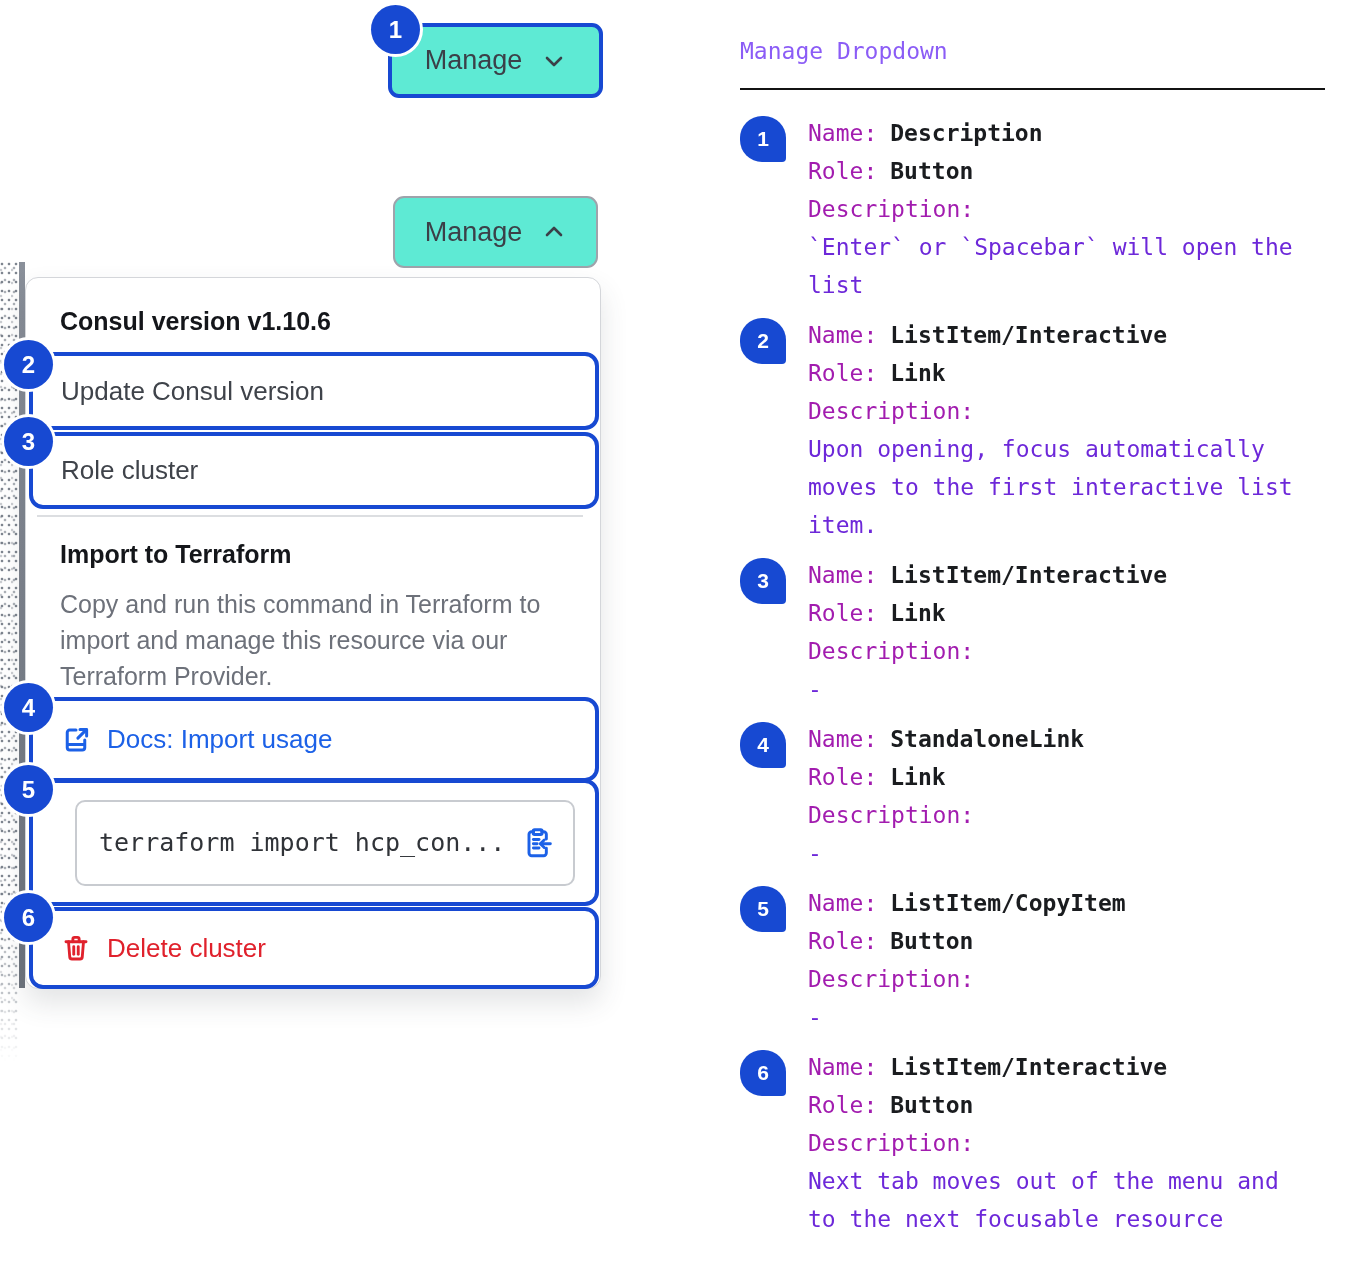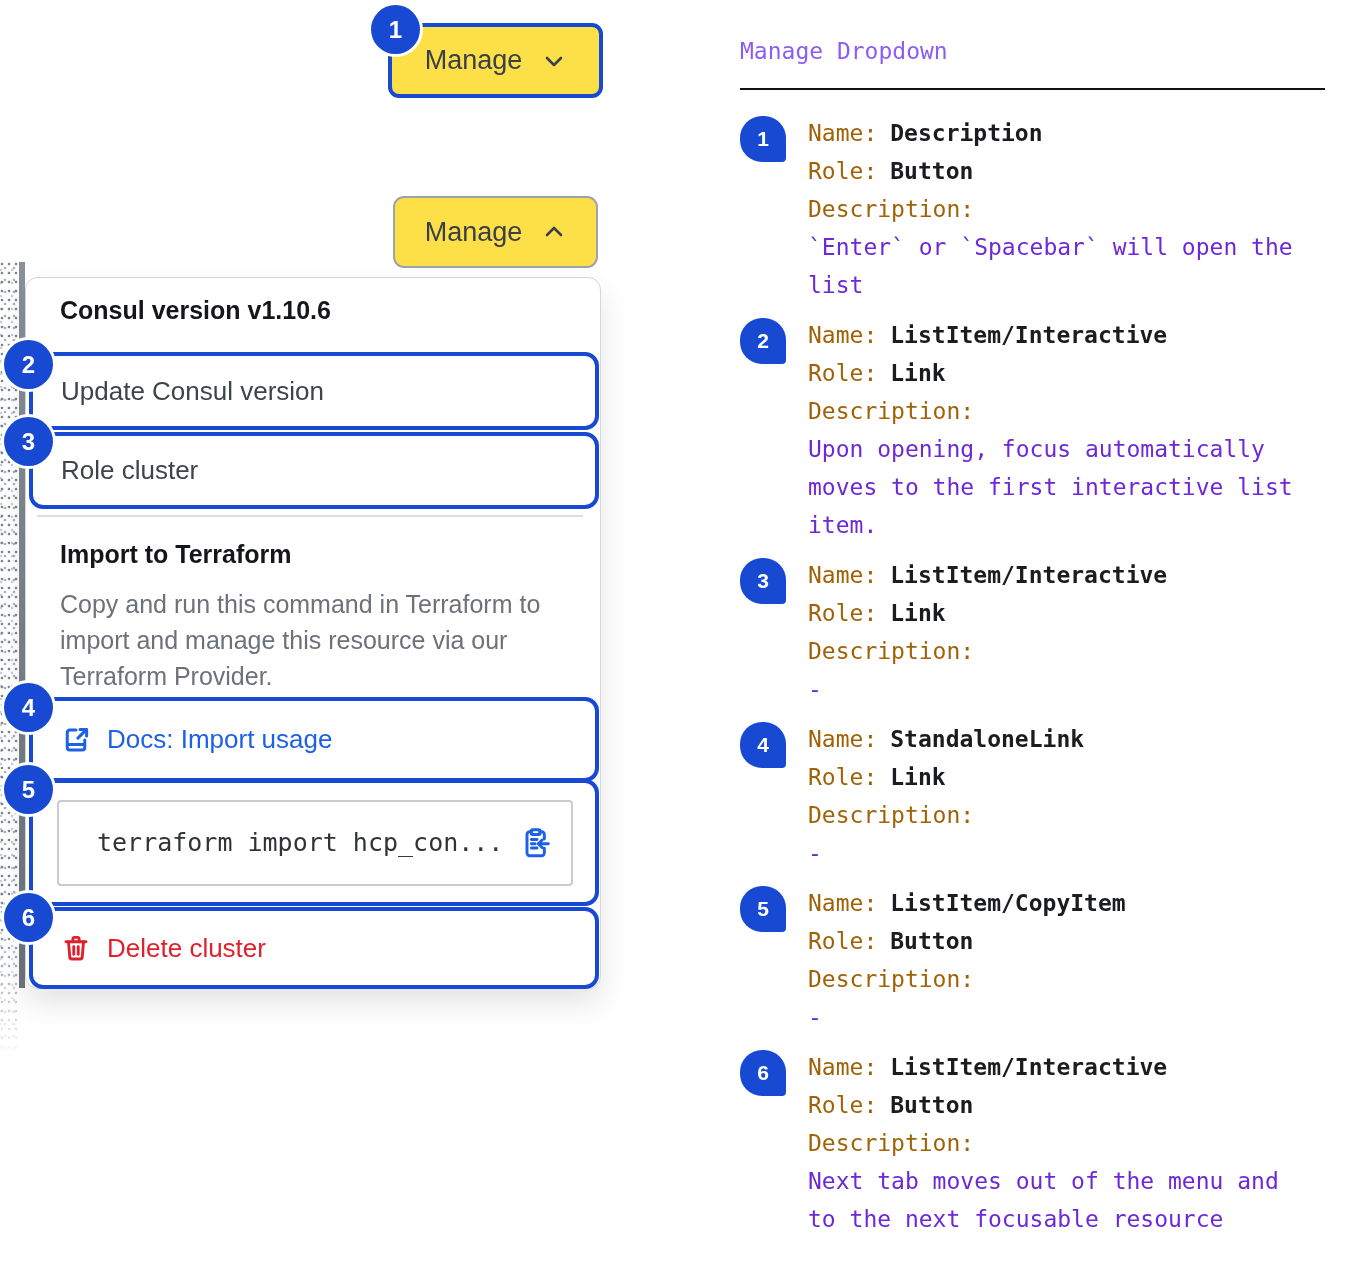--- a/index.html
+++ b/index.html
@@ -21,34 +21,34 @@
     mask-image:linear-gradient(to bottom,#000 82%,transparent 100%);
   }
   .edge-bar {
     position:absolute; left:19px; top:262px; width:6px; height:726px;
     background:linear-gradient(#8a909a,#6d737d);
   }
 
   
   .toggle-btn {
     position:absolute; display:flex; align-items:center; justify-content:center;
-    gap:20px; background:#fde047; border-radius:11px;
+    gap:20px; background:#5eead4; border-radius:11px;
     font-size:27px; color:#3b4048; cursor:pointer;
   }
   .toggle-btn.focused { left:388px; top:23px; width:215px; height:75px; border:4px solid var(--blue); }
   .toggle-btn.open    { left:393px; top:196px; width:205px; height:72px; border:2px solid #9ea3ab; }
   .chev { width:24px; height:24px; }
 
   
   .panel {
     position:absolute; left:25px; top:277px; width:576px; height:712px;
     background:#fff; border:1px solid #d4d6da; border-radius:13px;
     box-shadow:0 14px 28px rgba(60,64,70,.14);
   }
-  .version-header { position:absolute; left:60px; top:296px; font-size:25px; font-weight:bold; color:#14161a; }
+  .version-header { position:absolute; left:60px; top:307px; font-size:25px; font-weight:bold; color:#14161a; }
   .divider { position:absolute; left:37px; top:515px; width:546px; height:2px; background:#dcdee1; }
   .import-title { position:absolute; left:60px; top:540px; font-size:25px; font-weight:bold; color:#14161a; }
   .import-desc {
     position:absolute; left:60px; top:586px; width:505px;
     font-size:25px; line-height:36px; color:#6d717a;
   }
 
   
   .anno {
     position:absolute; left:29px; width:570px;
@@ -58,22 +58,22 @@
   .anno.b2 { top:352px; height:78px; }
   .anno.b3 { top:432px; height:77px; }
   .anno.b4 { top:697px; height:85px; }
   .anno.b5 { top:779px; height:127px; padding:0 24px; }
   .anno.b6 { top:907px; height:82px; }
   .item-label { font-size:26px; color:#3f434a; }
   .link-label { font-size:26px; color:var(--linkblue); font-weight:500; }
   .danger-label { font-size:26px; color:var(--red); font-weight:500; }
 
   .code-field {
-    flex:1; height:86px; border:2px solid #c8cbd0; border-radius:4px; background:#fff;
-    display:flex; align-items:center; gap:16px; padding:0 20px 0 38px;
+    flex:1; height:86px; border:2px solid #c8cbd0; border-radius:10px; background:#fff;
+    display:flex; align-items:center; gap:16px; padding:0 20px 0 22px;margin-left:18px;
   }
   .code-text {
     flex:1; font-family:"DejaVu Sans Mono", monospace; font-size:25px; color:#303338;
     white-space:nowrap; overflow:hidden;
   }
 
   
   .badge {
     position:absolute; width:49px; height:49px; border-radius:50%;
     background:var(--blue); color:#fff; font-size:24px; font-weight:bold;
@@ -96,21 +96,21 @@
   .legend-rule { border:none; border-top:2px solid #131313; margin:22px 0 24px 0; }
   .legend-item { display:flex; gap:22px; margin-bottom:12px; }
   .bubble {
     flex:0 0 auto; width:46px; height:46px; margin-top:2px;
     background:var(--blue); color:#fff;
     border-radius:22px 22px 4px 22px;
     display:flex; align-items:center; justify-content:center;
     font-size:21px; font-weight:bold; font-family:"Liberation Sans", sans-serif;
   }
   .legend-text { width:505px; font-size:23px; line-height:38px; }
-  .lbl { color:#a16207; }
+  .lbl { color:#a21caf; }
   .val { color:#1a1c1f; font-weight:bold; margin-left:13px; }
   .desc { color:#6d28d9; }
 
   .stage { --blue:#1749d2; --linkblue:#1c61e7; --red:#e0212c; }
   svg { display:block; }
 </style>
 </head>
 <body>
 
 <div class="stage">

